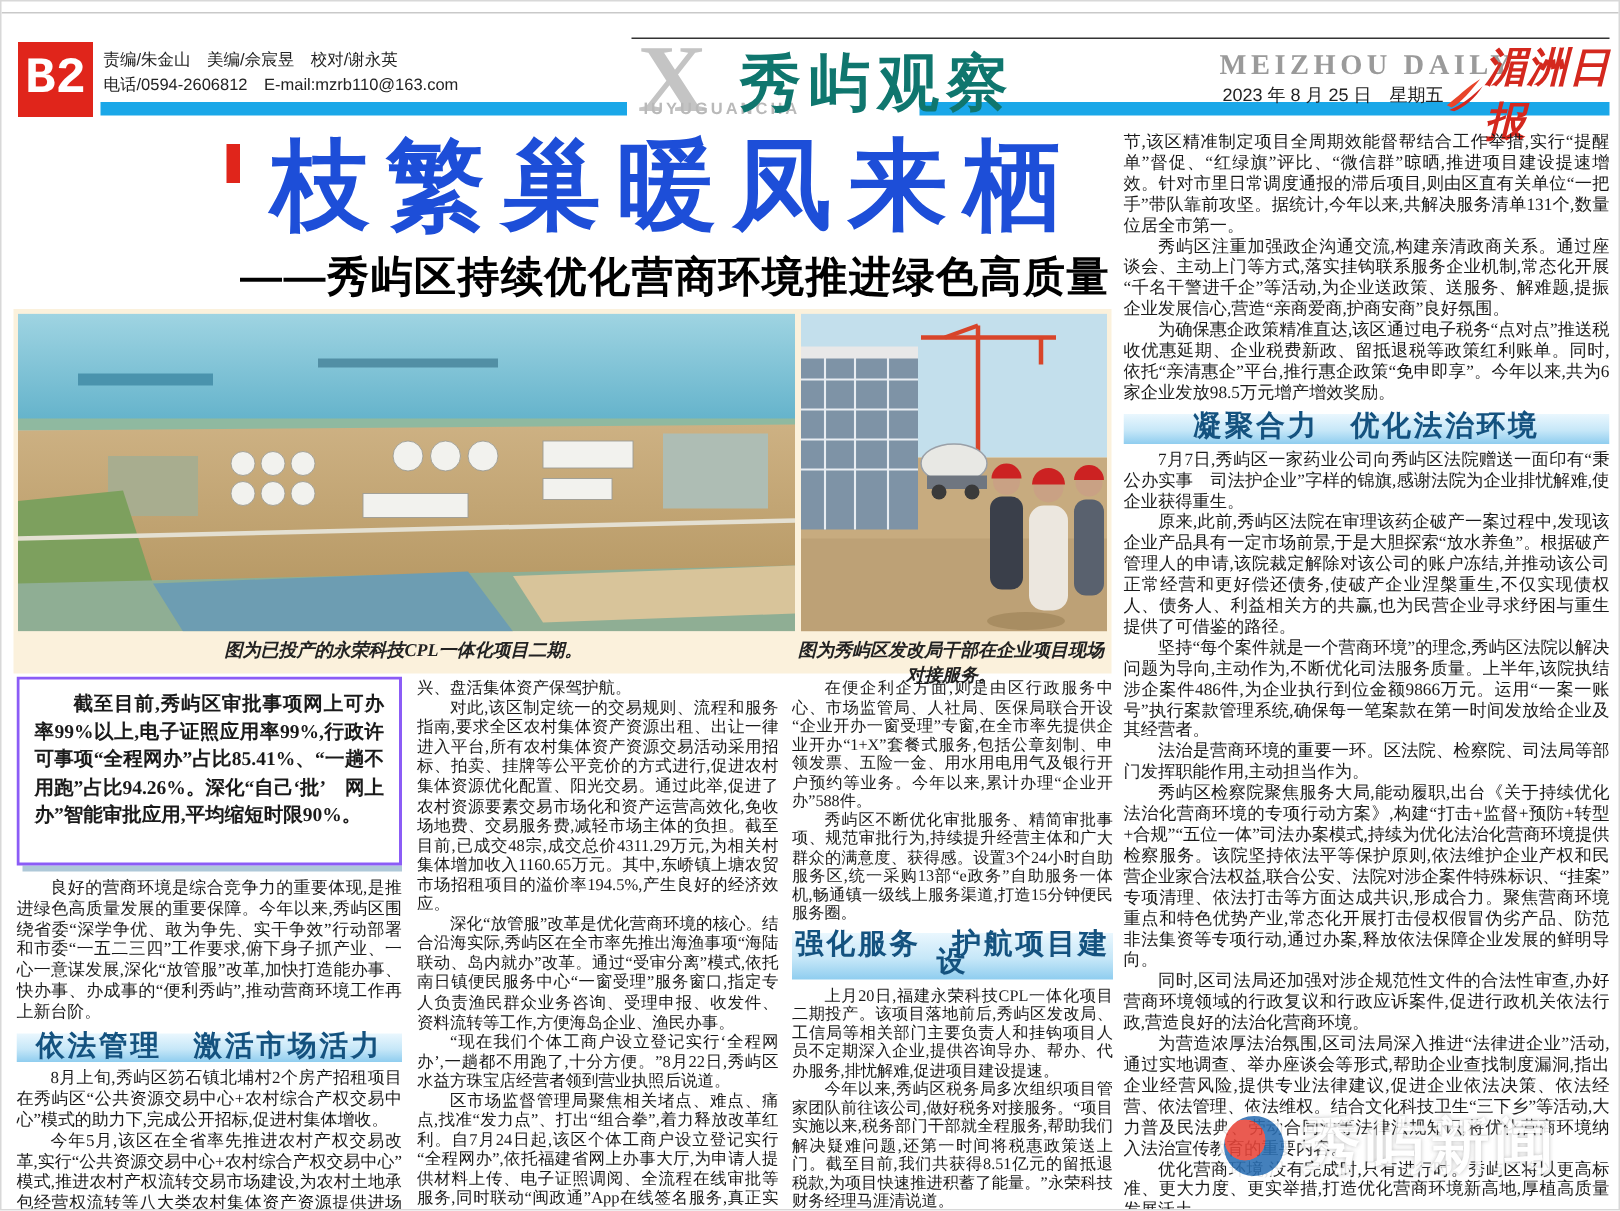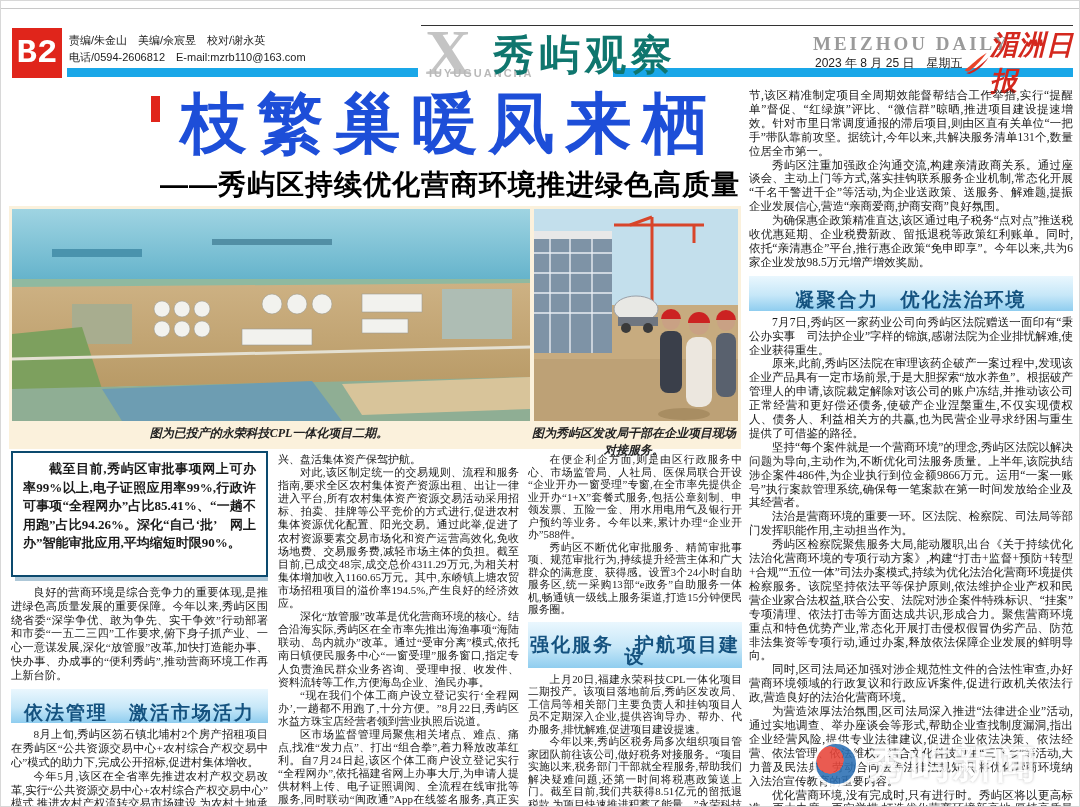--- a/index.html
+++ b/index.html
@@ -50,24 +50,24 @@
   
   .col{position:absolute;overflow:hidden;}
   .col p{margin:0;text-indent:2em;text-align:justify;}
   .col p.noindent{text-indent:0;}
   .col1{left:10px;top:450px;width:257px;height:355px;font-size:11.3px;line-height:13.8px;}
   .col2{left:277px;top:452px;width:241px;height:353px;font-size:11px;line-height:13.1px;}
   .col3{left:527px;top:452px;width:214px;height:353px;font-size:10.8px;line-height:12.5px;}
   .col4{left:748px;top:88px;width:324px;height:717px;font-size:11.5px;line-height:13.9px;}
 
   .section-header{font-family:"Liberation Sans",sans-serif;font-weight:900;font-size:19px;letter-spacing:2px;
-                  color:#14527f;text-align:center;padding:17px 0 4px 0;margin:6px 0 5px 0;
+                  color:#14527f;text-align:center;padding:2px 0 4px 0;margin:6px 0 5px 0;
                   background:linear-gradient(180deg,#eaf7fe 0%,#c6e7f8 55%,#8fcdef 100%);}
 
-  .highlight-box{border:2px solid #0c4a6e;box-shadow:4px 4px 0 #aec8d8;background:#fff;
+  .highlight-box{border:2px solid #8b5cf6;box-shadow:4px 4px 0 #aec8d8;background:#fff;
                  padding:7px 10px;height:108px;overflow:hidden;margin-bottom:9px;}
   .highlight-box p{font-weight:bold;font-size:13px;line-height:18.6px;text-indent:2em;text-align:justify;margin:0;
                    font-family:"Liberation Serif",serif;}
 
   
   .watermark{position:absolute;left:812px;top:735px;display:flex;align-items:center;opacity:0.88;pointer-events:none;}
   .wm-badge{width:46px;height:46px;border-radius:50%;border:3px solid #ffffff;box-sizing:border-box;
             background:radial-gradient(circle at 35% 40%, #e8453a 0 38%, #2b6fb3 39% 100%);margin-right:8px;}
   .wm-text{font-family:"Liberation Sans",sans-serif;font-weight:900;font-size:40px;color:#ffffff;
            letter-spacing:3px;text-shadow:0 0 3px rgba(120,120,120,.55);}

